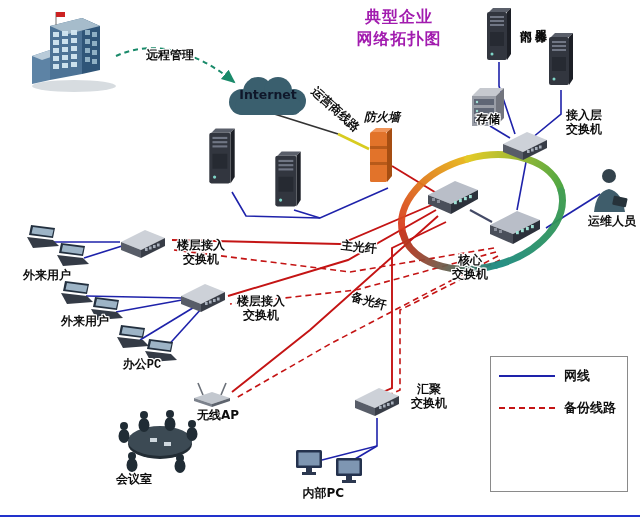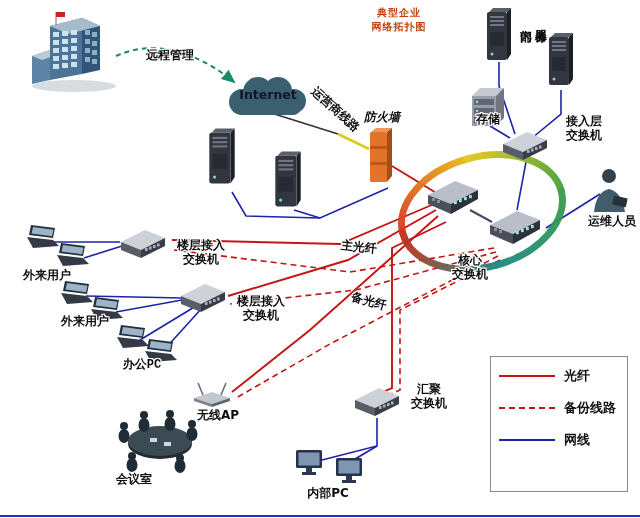--- a/index.html
+++ b/index.html
@@ -11,21 +11,21 @@
   .stage { position:absolute; inset:0; }
   svg.wires { position:absolute; left:0; top:0; z-index:1; }
   .node { position:absolute; z-index:2; }
   .lbl {
     position:absolute; z-index:3; font-size:12px; font-weight:bold; color:#0d0d0d;
     line-height:1.18; white-space:pre-line; text-align:center;
     text-shadow:-1px -1px 0 #fff,1px -1px 0 #fff,-1px 1px 0 #fff,1px 1px 0 #fff,
                  0 -1px 0 #fff,0 1px 0 #fff,-1px 0 0 #fff,1px 0 0 #fff;
   }
   .title {
-    color:#c2410c; font-size:10px; line-height:1.35; text-shadow:none; letter-spacing:1px;
+    color:#a21caf; font-size:16px; line-height:1.35; text-shadow:none; letter-spacing:1px;
   }
   .vert { writing-mode:vertical-lr; text-align:left; line-height:1.25; }
   .cloud-label { color:#0f172a; text-shadow:none; font-size:12.5px; }
   .rot42 { transform:rotate(42deg); transform-origin:0 0; }
   .rot6  { transform:rotate(6deg); }
   .rot16 { transform:rotate(16deg); }
   .legend {
     position:absolute; z-index:3; left:490px; top:356px; width:138px; height:136px;
     background:#ffffff; border:1px solid #8a8a8a; padding-top:3px;
   }
@@ -443,21 +443,21 @@
   <div class="lbl rot42" style="left:318px; top:84px; width:84px; text-align:left;">运营商线路</div>
 
   <div class="lbl" style="left:358px; top:110px; width:48px;font-style:italic;">防火墙</div>
 
 
   <div class="lbl vert" style="left:518px; top:20px; height:84px;">内部
 服务器</div>
 
   <div class="lbl" style="left:468px; top:112px; width:40px;">存储</div>
 
-  <div class="lbl" style="left:556px; top:108px; width:56px;margin-top:6px;">接入层
+  <div class="lbl" style="left:556px; top:108px; width:56px;">接入层
 交换机</div>
 
   <div class="lbl" style="left:584px; top:214px; width:56px;">运维人员</div>
 
   <div class="lbl" style="left:444px; top:229px; width:52px;margin-top:24px;">核心
 交换机</div>
 
   <div class="lbl rot6" style="left:334px; top:240px; width:50px;">主光纤</div>
 
   <div class="lbl rot16" style="left:344px; top:294px; width:50px;">备光纤</div>
@@ -474,37 +474,31 @@
 
   <div class="lbl" style="left:112px; top:358px; width:60px;font-family:Liberation Mono, monospace;">办公PC</div>
 
   <div class="lbl" style="left:192px; top:408px; width:52px;">无线AP</div>
 
   <div class="lbl" style="left:108px; top:472px; width:52px;">会议室</div>
 
   <div class="lbl" style="left:404px; top:382px; width:50px;">汇聚
 交换机</div>
 
-  <div class="lbl" style="left:298px; top:486px; width:60px;">内部PC</div>
+  <div class="lbl" style="left:284px; top:486px; width:60px;text-align:right;">内部PC</div>
 
   <div class="legend">
     <div class="leg-row">
       <span class="leg-sample">
-          <span class="ls-solid-red"></span>
+          <span class="ls-solid-blue"></span>
         </span>
-      <span class="leg-label">光纤</span>
+      <span class="leg-label">网线</span>
     </div>
     <div class="leg-row">
       <span class="leg-sample">
           <span class="ls-dashed-red"></span>
         </span>
       <span class="leg-label">备份线路</span>
     </div>
-    <div class="leg-row">
-      <span class="leg-sample">
-          <span class="ls-solid-blue"></span>
-        </span>
-      <span class="leg-label">网线</span>
-    </div>
   </div>
 
   <div class="bottom-line"></div>
 </div>
 
 </body></html>

